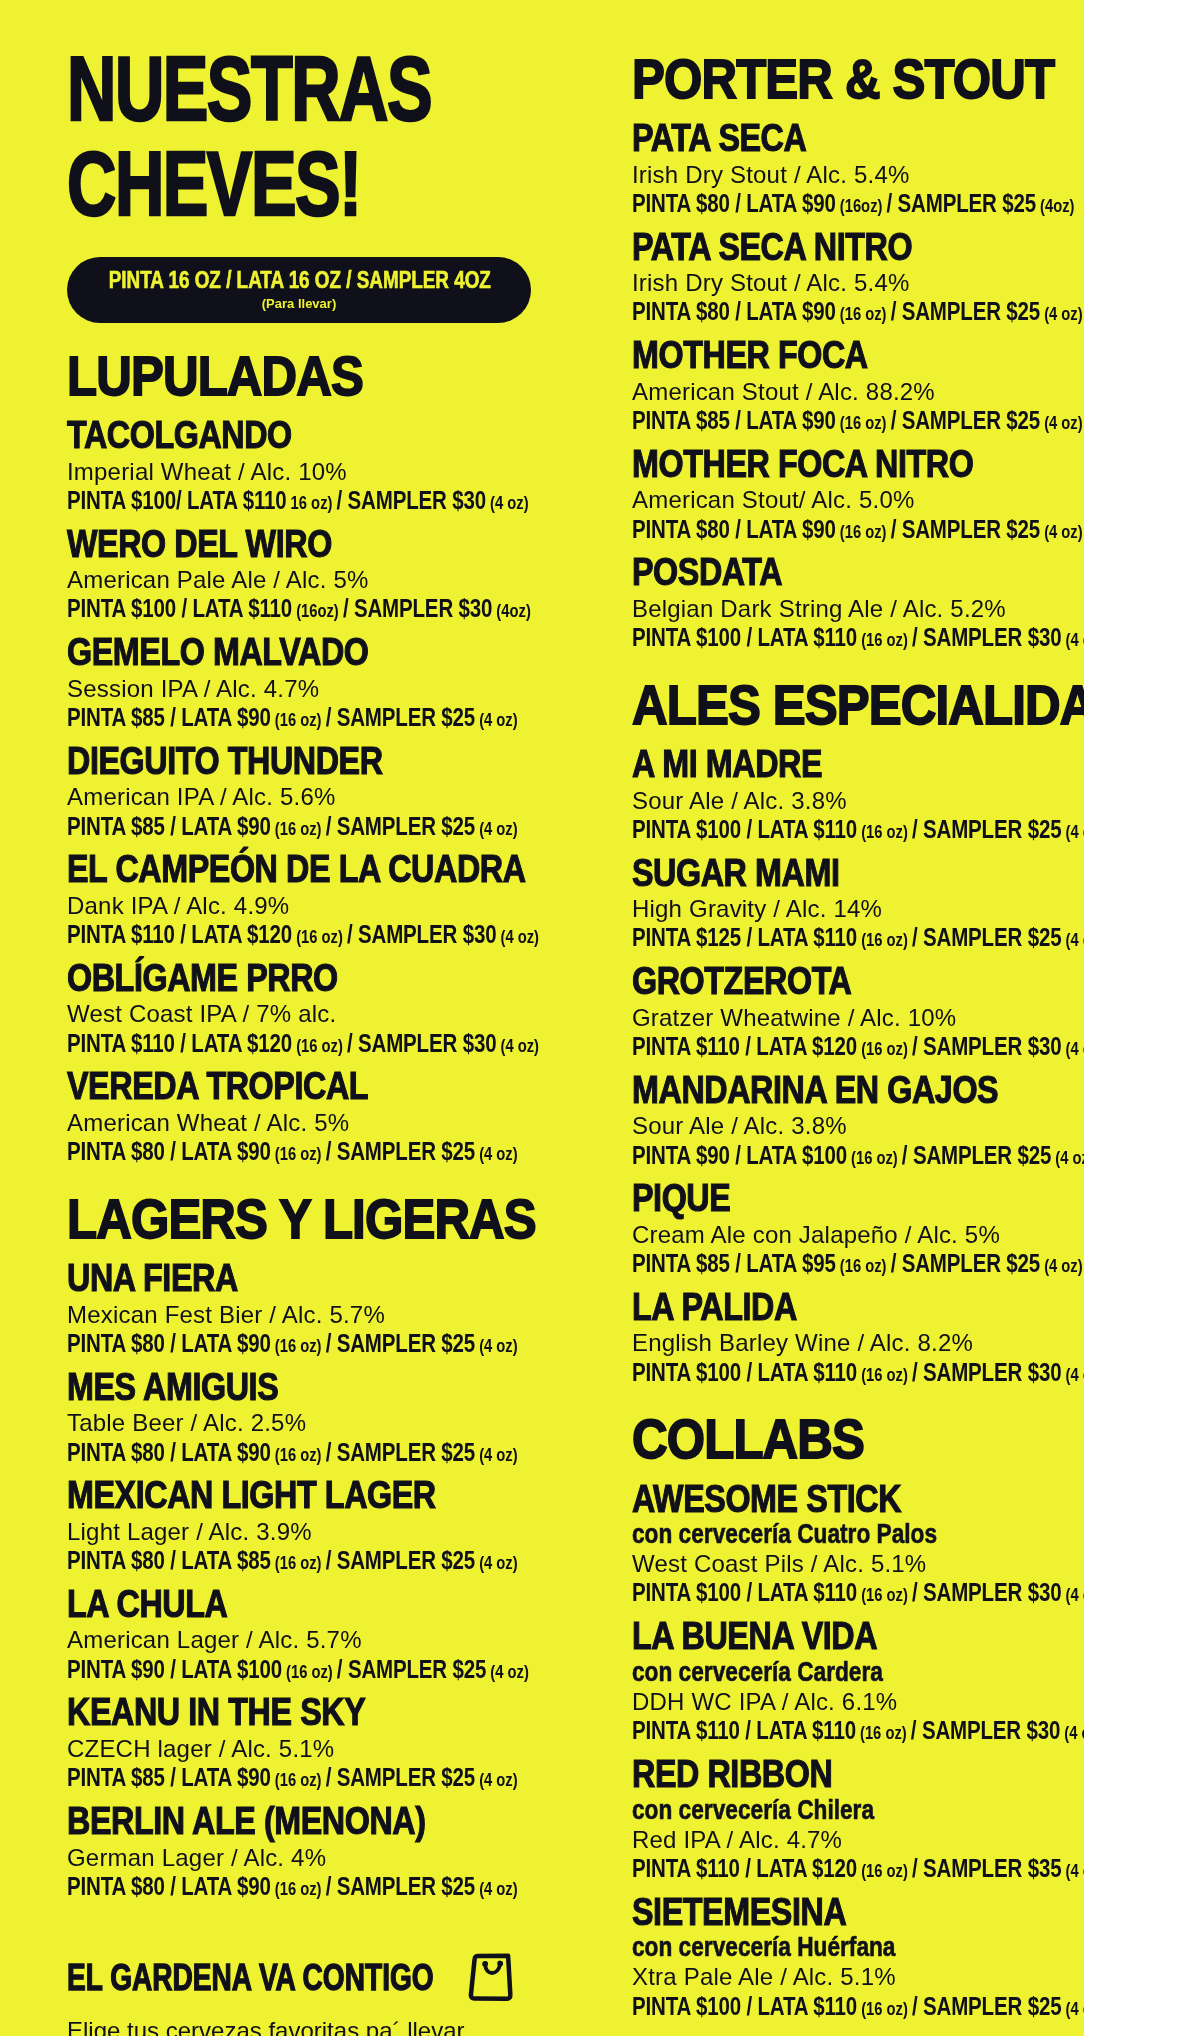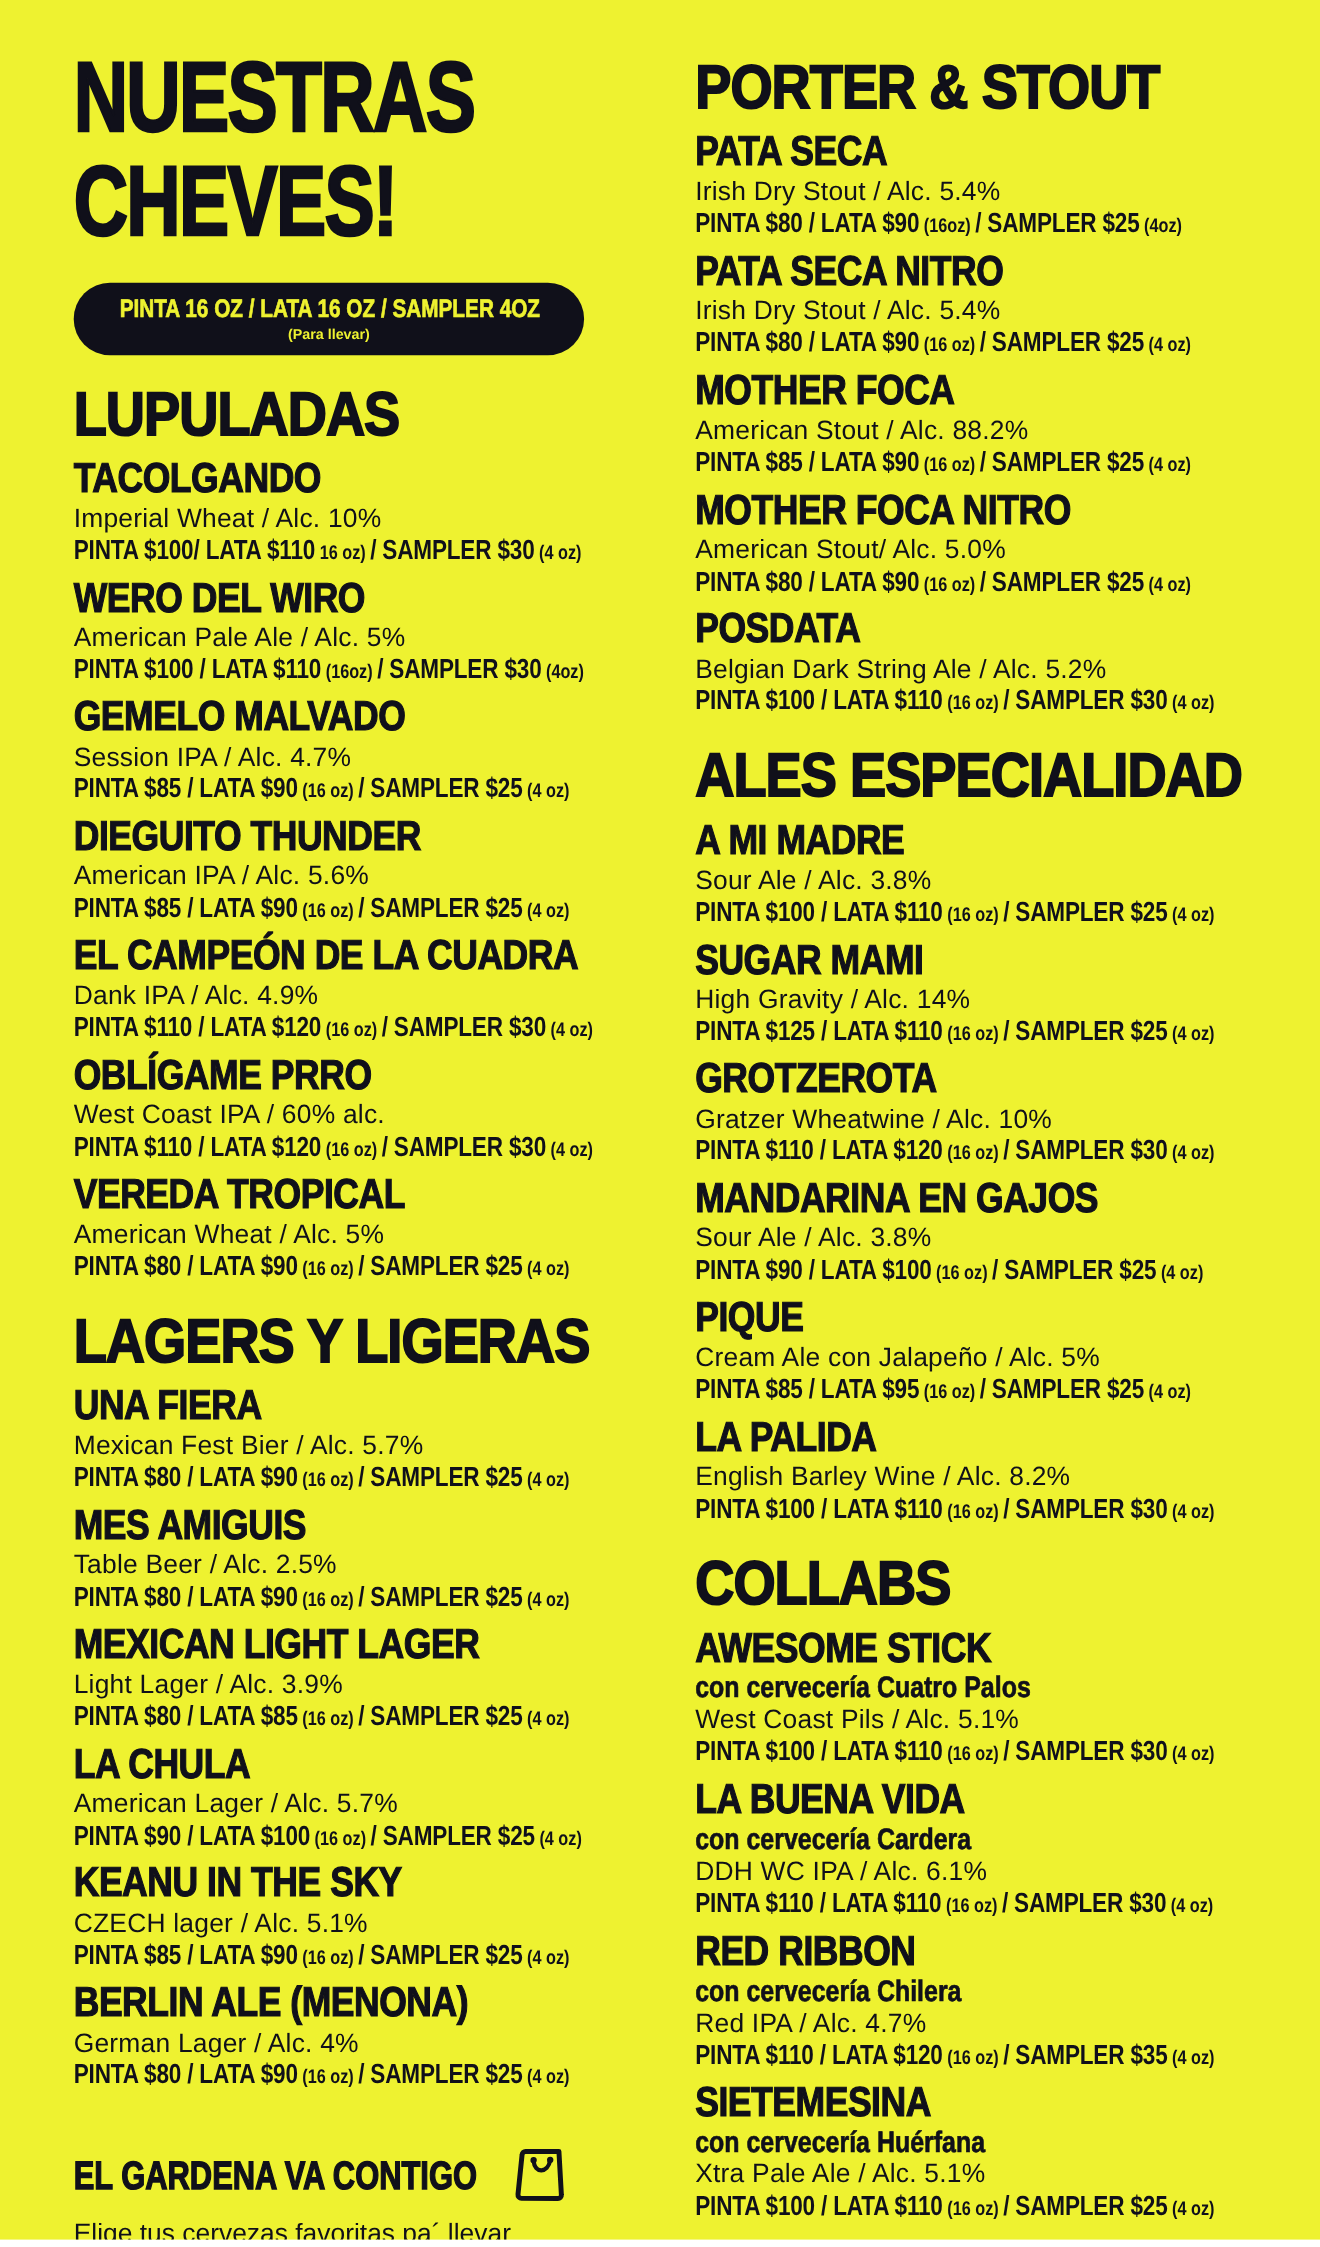--- a/index.html
+++ b/index.html
@@ -4,21 +4,21 @@
 <style>
   :root { --bg:#eef230; --ink:#10101a; }
   * { box-sizing:border-box; }
   html,body { margin:0; padding:0; }
   body {
     width:1200px; height:2043px; background:#ffffff;
     font-family:"Liberation Sans","DejaVu Sans",sans-serif;
     color:var(--ink);
   }
   .page {
-    position:relative; width:1200px; height:2036px;
+    position:relative; width:1084px; height:2036px;
     background:var(--bg); color:var(--ink); overflow:hidden;
   }
   .col { position:absolute; }
   .col-left  { left:67px;  top:42px; width:505px; }
   .col-right { left:632px; top:50px; width:540px; }
 
   
   .big-title { margin:0; font-size:90px; font-weight:900; line-height:1.05; letter-spacing:-2px; }
   .big-title .line {
     display:block; white-space:nowrap;
@@ -113,21 +113,21 @@
             <div class="item-desc">American IPA / Alc. 5.6%</div>
             <div class="item-price"><span class="p">PINTA $85 / LATA $90</span><span class="sz"> (16 oz) </span><span class="p">/ SAMPLER $25</span><span class="sz"> (4 oz)</span></div>
           </div>
           <div class="item">
             <div class="item-name">EL CAMPEÓN DE LA CUADRA</div>
             <div class="item-desc">Dank IPA / Alc. 4.9%</div>
             <div class="item-price"><span class="p">PINTA $110 / LATA $120</span><span class="sz"> (16 oz) </span><span class="p">/ SAMPLER $30</span><span class="sz"> (4 oz)</span></div>
           </div>
           <div class="item">
             <div class="item-name">OBLÍGAME PRRO</div>
-            <div class="item-desc">West Coast IPA / 60% alc.</div>
+            <div class="item-desc">West Coast IPA / 7% alc.</div>
             <div class="item-price"><span class="p">PINTA $110 / LATA $120</span><span class="sz"> (16 oz) </span><span class="p">/ SAMPLER $30</span><span class="sz"> (4 oz)</span></div>
           </div>
           <div class="item">
             <div class="item-name">VEREDA TROPICAL</div>
             <div class="item-desc">American Wheat / Alc. 5%</div>
             <div class="item-price"><span class="p">PINTA $80 / LATA $90</span><span class="sz"> (16 oz) </span><span class="p">/ SAMPLER $25</span><span class="sz"> (4 oz)</span></div>
           </div>
         </section>
         <section class="section">
           <h2 class="section-title">LAGERS Y LIGERAS</h2>

